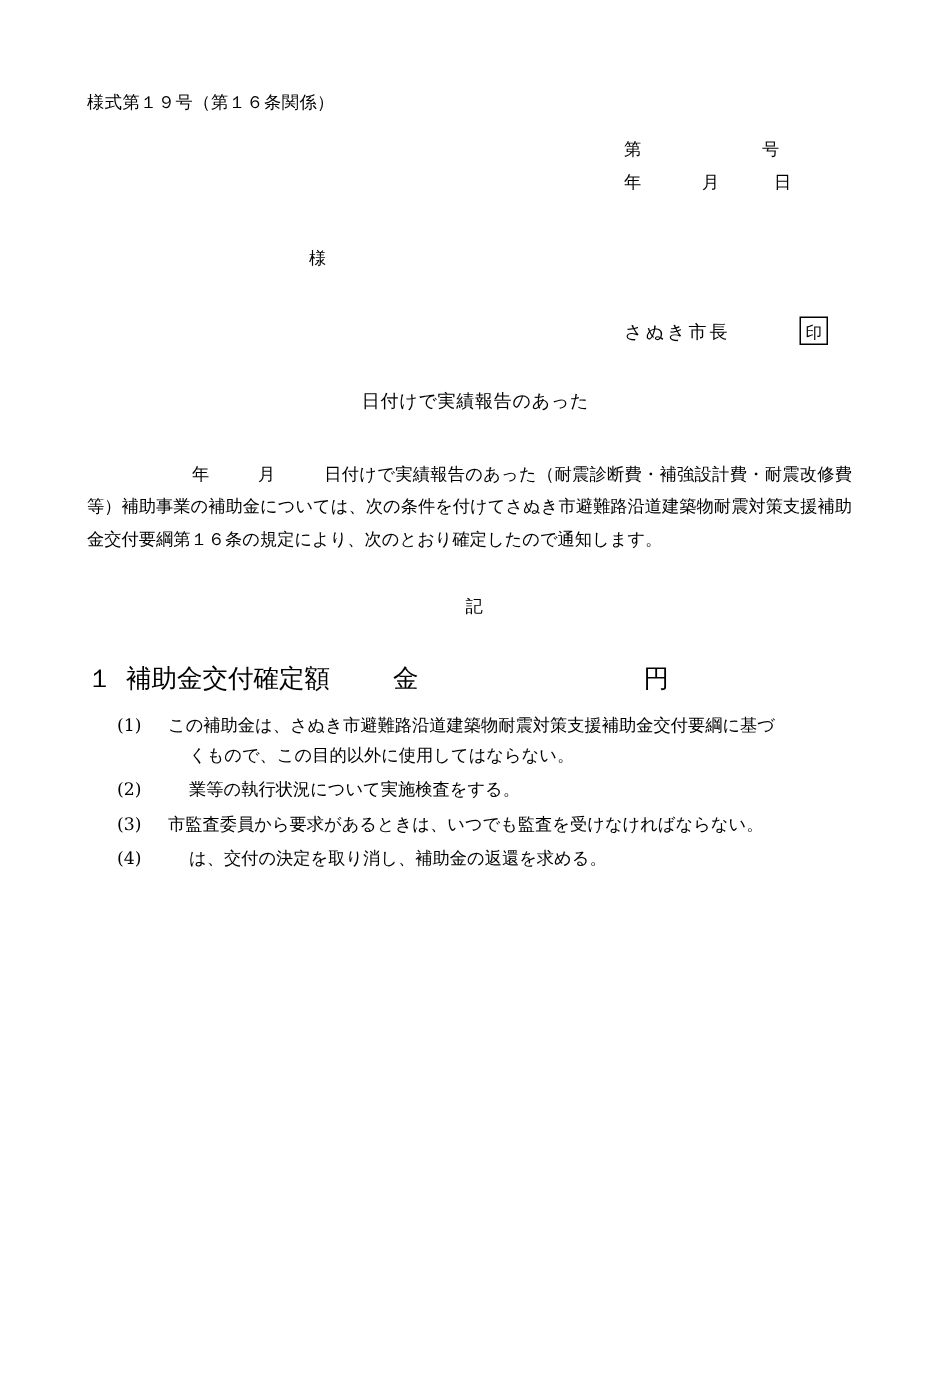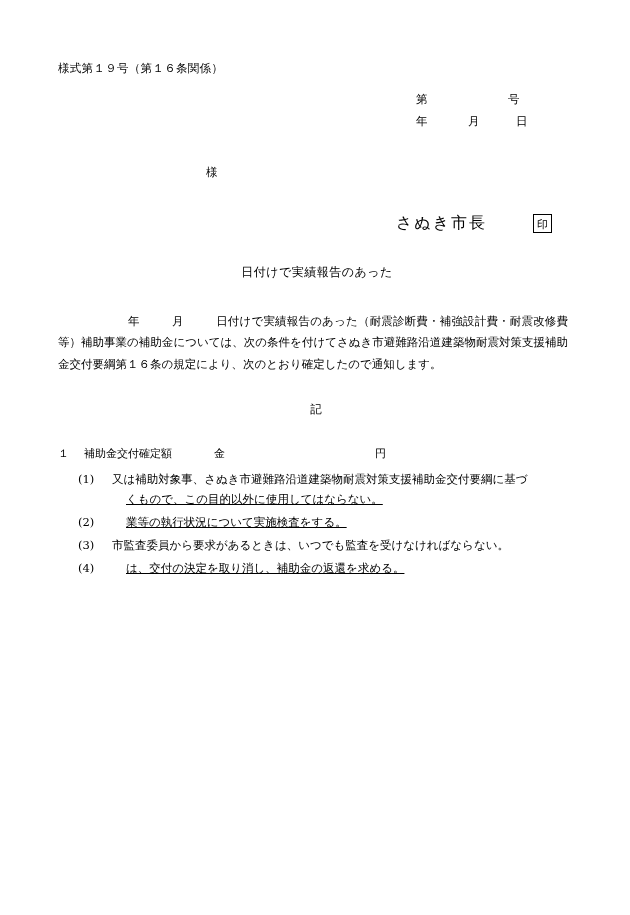--- a/index.html
+++ b/index.html
@@ -64,21 +64,21 @@
   }
 
   .issuer-row {
     margin: 30px 0 0 0;
     display: flex;
     justify-content: flex-end;
     align-items: center;
     padding-right: 16px;
   }
   .issuer-name {
-    font-size: 16px;
+    font-size: 12px;
     letter-spacing: 2px;
     margin-right: 46px;
   }
   .seal {
     width: 19px;
     height: 19px;
     border: 1px solid #000;
     font-size: 11px;
     line-height: 19px;
     text-align: center;
@@ -109,21 +109,21 @@
 
   .ki {
     text-align: center;
     margin: 26px 0 0 0;
     font-size: 11.5px;
     padding-left: 6px;
   }
 
   .item {
     margin: 28px 0 0 0;
-    font-size: 11px;
+    font-size: 17px;
   }
   .item .no {
     display: inline-block;
     width: 26px;
   }
   .item .label-amount {
     display: inline-block;
   }
   .item .gap-kin { display: inline-block; width: 42px; }
   .item .gap-en { display: inline-block; width: 150px; }
@@ -151,21 +151,20 @@
   }
   .sub-item .sub-text {
     flex: 1;
     text-align: justify;
     text-justify: inter-ideograph;
     padding-right: 2px;
   }
   .sub-item .sub-text .cont {
     display: block;
     padding-left: 14px;
-    text-decoration: underline;
   }
 </style>
 </head>
 <body>
 
 <div class="page">
 
   <div class="form-no">様式第１９号（第１６条関係）</div>
 
   <div class="num-line">
@@ -196,21 +195,21 @@
 
   <div class="item">
     <span class="no">１</span><span class="label-amount">補助金交付確定額</span><span class="gap-kin"></span><span>金</span><span class="gap-en"></span><span>円</span>
   </div>
 
 
   <div class="sub-list">
     <div class="sub-item">
       <span class="sub-no">(1)</span>
       <span class="sub-text">
-        <span>又は補助対象事、さぬき市避難路沿道建築物耐震対策支援補助金交付要綱に基づ</span>
+        <span>この補助金は、さぬき市避難路沿道建築物耐震対策支援補助金交付要綱に基づ</span>
         <span class="cont">くもので、この目的以外に使用してはならない。</span>
       </span>
     </div>
     <div class="sub-item">
       <span class="sub-no">(2)</span>
       <span class="sub-text">
         <span class="cont">業等の執行状況について実施検査をする。</span>
       </span>
     </div>
     <div class="sub-item">

